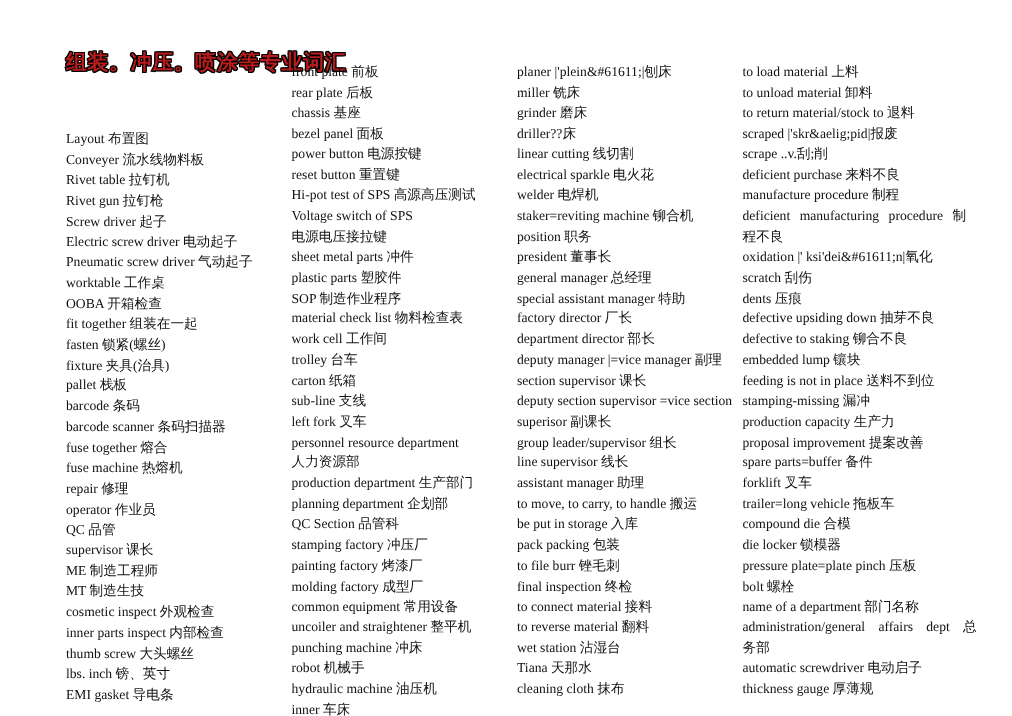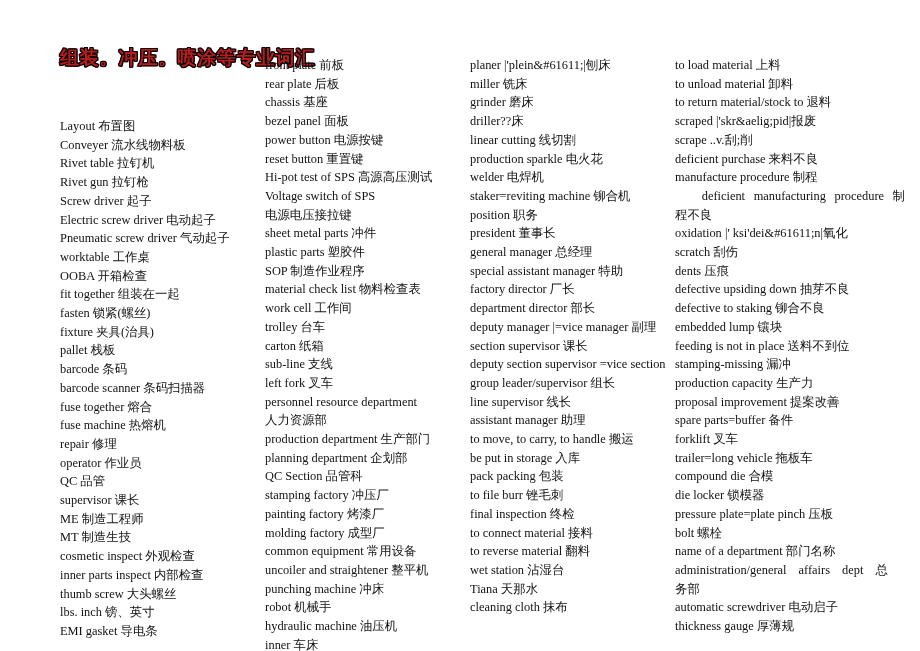--- a/index.html
+++ b/index.html
@@ -78,21 +78,20 @@
 
   .spacer {
     height: 18.7px;
   }
   .spacer.tall { height: 61px; }
 
   
   .entry.justified {
     white-space: nowrap;
     word-spacing: 5.5px;
-    text-align: right;
   }
   .entry.justified-wide {
     white-space: nowrap;
     word-spacing: 9px;
   }
 </style>
 </head>
 <body>
 
 <div class="page">
@@ -167,32 +166,33 @@
       <div class="entry">hydraulic machine 油压机</div>
       <div class="entry">inner 车床</div>
     </div>
 
     <div class="col col-2">
       <div class="entry">planer |'plein&amp;#61611;|刨床</div>
       <div class="entry">miller 铣床</div>
       <div class="entry">grinder 磨床</div>
       <div class="entry">driller??床</div>
       <div class="entry">linear cutting 线切割</div>
-      <div class="entry">production sparkle 电火花</div>
+      <div class="entry">electrical sparkle 电火花</div>
       <div class="entry">welder 电焊机</div>
       <div class="entry">staker=reviting machine 铆合机</div>
       <div class="entry">position 职务</div>
       <div class="entry">president 董事长</div>
       <div class="entry">general manager 总经理</div>
       <div class="entry">special assistant manager 特助</div>
       <div class="entry">factory director 厂长</div>
       <div class="entry">department director 部长</div>
       <div class="entry">deputy manager |=vice manager 副理</div>
       <div class="entry">section supervisor 课长</div>
       <div class="entry">deputy section supervisor =vice section</div>
+      <div class="entry">superisor 副课长</div>
       <div class="entry">group leader/supervisor 组长</div>
       <div class="entry">line supervisor 线长</div>
       <div class="entry">assistant manager 助理</div>
       <div class="entry">to move, to carry, to handle 搬运</div>
       <div class="entry">be put in storage 入库</div>
       <div class="entry">pack packing 包装</div>
       <div class="entry">to file burr 锉毛刺</div>
       <div class="entry">final inspection 终检</div>
       <div class="entry">to connect material 接料</div>
       <div class="entry">to reverse material 翻料</div>

